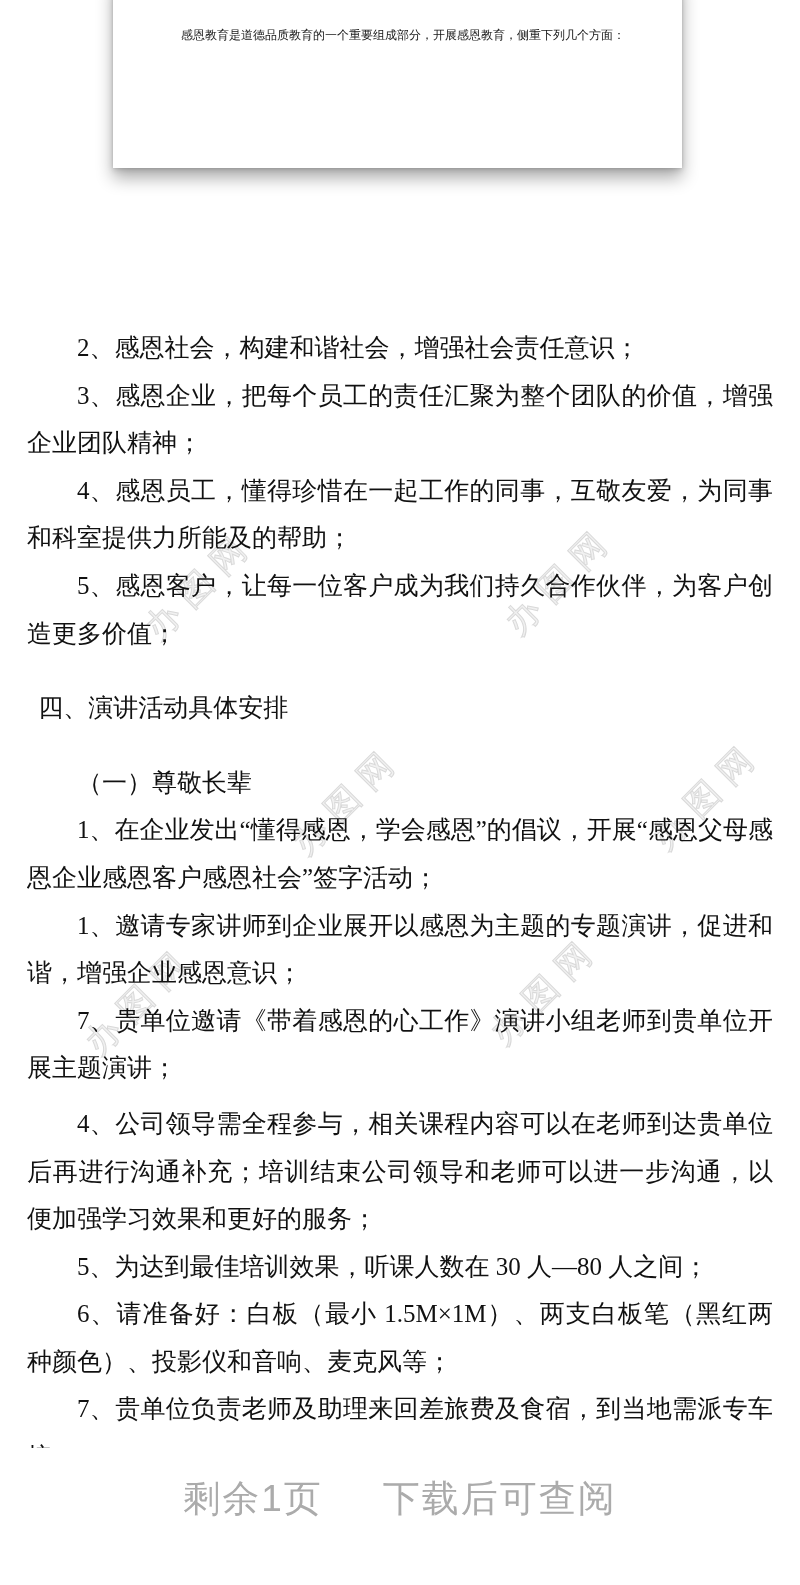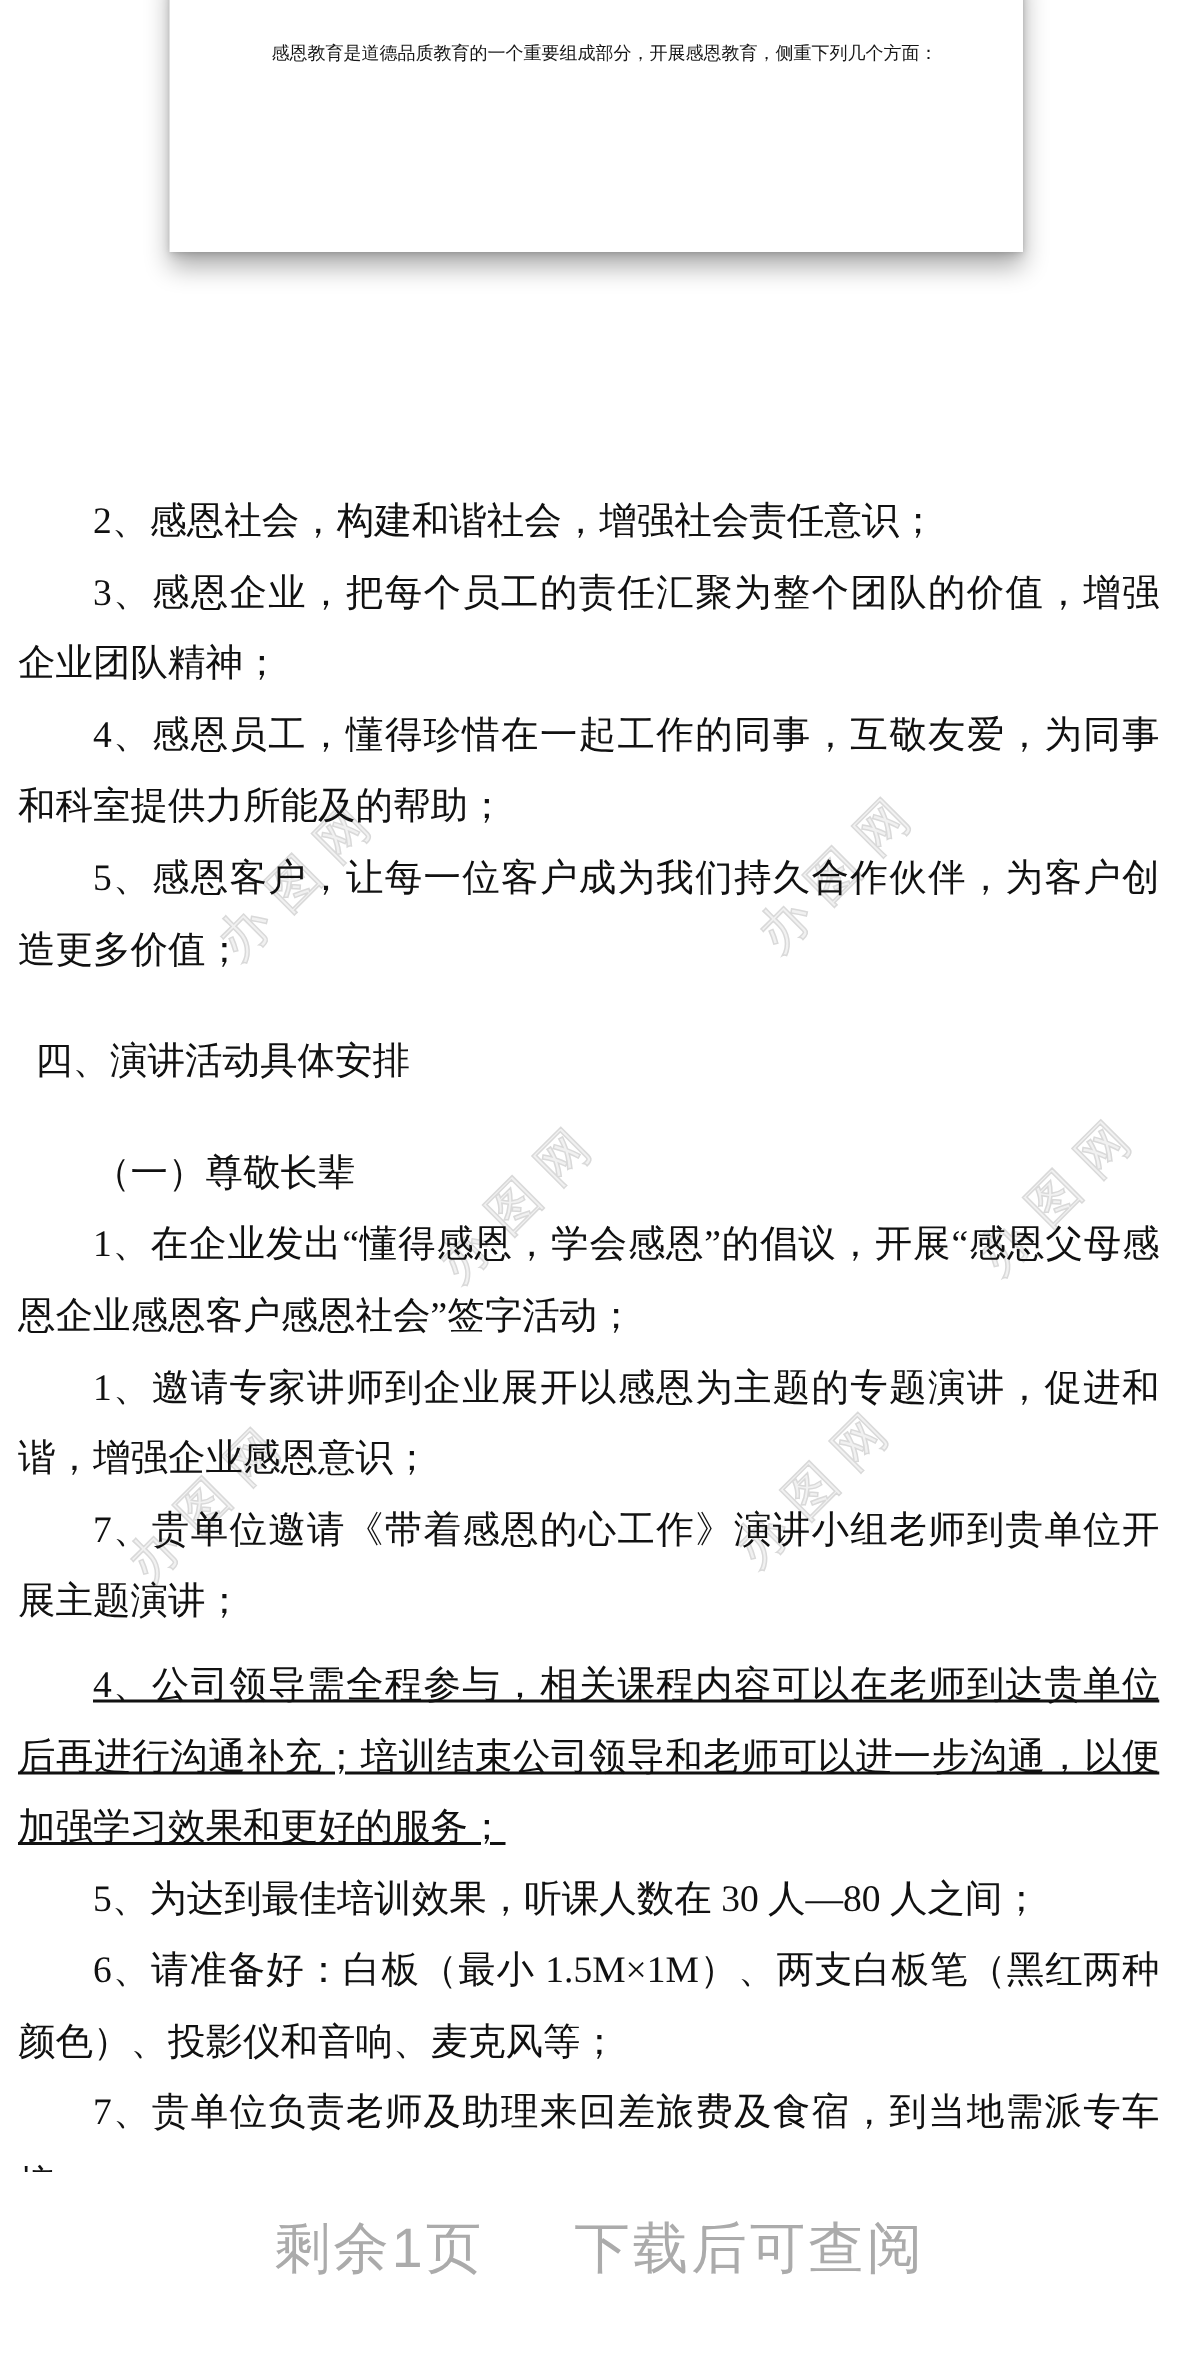--- a/index.html
+++ b/index.html
@@ -44,34 +44,34 @@
     letter-spacing:12px;
     color:rgba(0,0,0,0.055);
     -webkit-text-stroke:1px #d9d9d9;
     font-family:"Liberation Sans","DejaVu Sans",sans-serif;
     white-space:nowrap;
   }
 
   
   .doc-body{
     position:absolute;
-    left:12px;right:27px;top:324px;
+    left:27px;right:27px;top:324px;
     height:1124px;
     overflow:hidden;
     z-index:2;
   }
   .doc-body p{
     margin:0;
     font-size:25px;
     line-height:47.6px;
     text-align:justify;
     color:#111111;
   }
   .doc-body p.item{text-indent:2em;}
-  .doc-body p.item-tight{text-indent:2em;margin-top:8px;text-decoration:underline;}
+  .doc-body p.item-tight{text-indent:2em;margin-top:8px;}
   .doc-body p.section{text-indent:0.45em;margin-top:27px;}
   .doc-body p.sub{text-indent:2em;margin-top:27px;}
 
   
   .footer{
     position:absolute;
     left:0;right:0;top:1474px;
     display:flex;justify-content:center;align-items:baseline;
     gap:60px;
     font-family:"Liberation Sans","DejaVu Sans",sans-serif;

